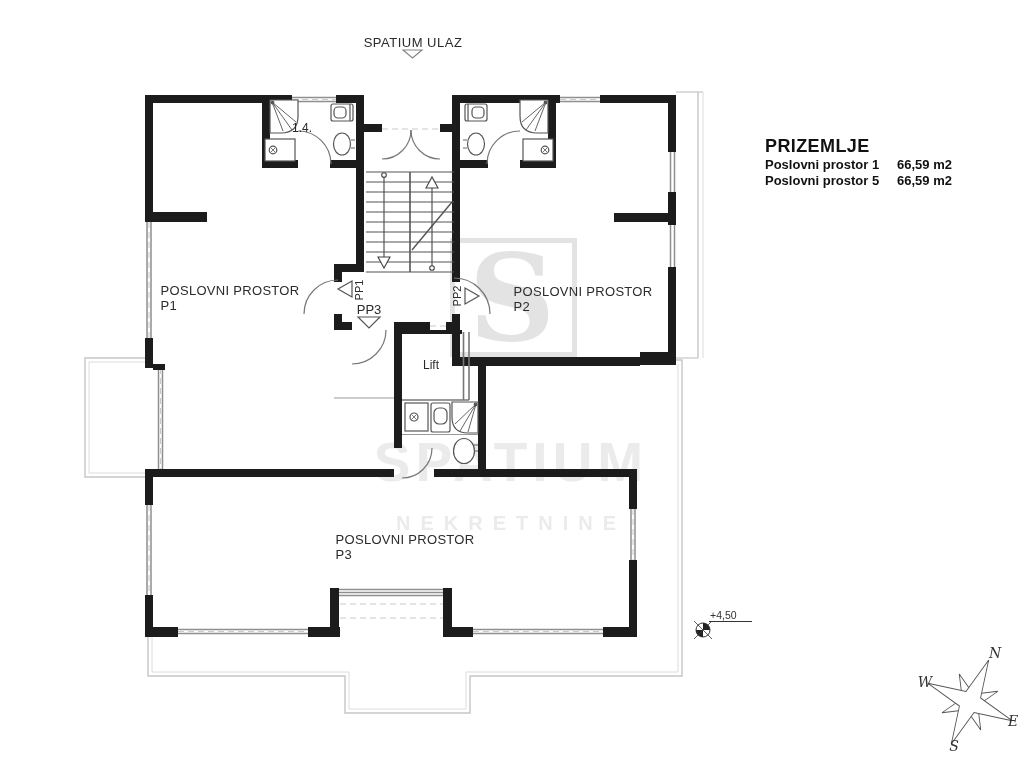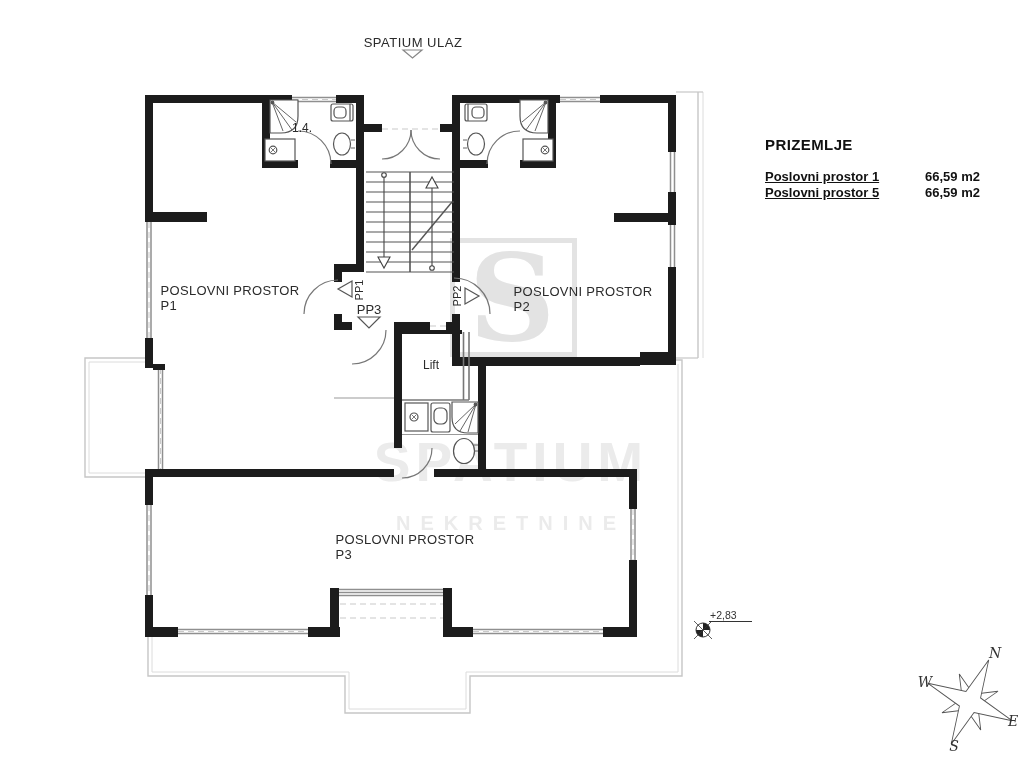--- a/index.html
+++ b/index.html
@@ -12,23 +12,23 @@
   
   svg.plan{position:absolute;top:0;left:0;z-index:2;}
   
   .lbl{position:absolute;z-index:3;color:#2b2b2b;white-space:nowrap;
        font-family:"Liberation Sans",sans-serif;}
   .ctr{transform:translate(-50%,-50%);}
   .rot{transform:translate(-50%,-50%) rotate(-90deg);}
   .room{font-size:13px;letter-spacing:.3px;line-height:15px;}
   .legend{position:absolute;left:765px;top:136px;z-index:3;color:#111;
           font-family:"Liberation Sans",sans-serif;}
-  .legend .title{font-size:15px;font-weight:bold;letter-spacing:.4px;margin-bottom:16px;}
+  .legend .title{font-size:18px;font-weight:bold;letter-spacing:.4px;margin-bottom:0;}
   .legend .row{display:flex;font-size:13px;font-weight:bold;line-height:16px;}
-  .legend .row .nm{width:160px;text-decoration:underline;}
+  .legend .row .nm{width:132px;}
   .compass-letter{position:absolute;z-index:3;font-family:"DejaVu Serif",serif;
                   font-style:italic;font-size:14px;color:#333;transform:translate(-50%,-50%);}
 </style>
 </head>
 <body>
 
 <div id="canvas">
 
   <div class="wm-square" style="left:450px;top:238px;width:117px;height:109px;"></div>
   <div class="wm wm-letter ctr" style="left:512px;top:297px;font-size:120px;color:#e3e3e3;">S</div>
@@ -261,21 +261,21 @@
     <div>POSLOVNI PROSTOR</div>
     <div>P3</div>
   </div>
 
   <div class="lbl rot" style="left:359px;top:290px;font-size:11px;">PP1</div>
   <div class="lbl rot" style="left:457px;top:296px;font-size:11px;">PP2</div>
   <div class="lbl ctr" style="left:369px;top:309px;font-size:13px;font-weight:normal;">PP3</div>
 
   <div class="lbl ctr" style="left:431px;top:365px;font-size:12px;">Lift</div>
   <div class="lbl ctr" style="left:302px;top:128px;font-size:12px;">1.4.</div>
-  <div class="lbl" style="left:710px;top:609px;font-size:10.5px;color:#333;">+2,83</div>
+  <div class="lbl" style="left:710px;top:609px;font-size:10.5px;color:#333;">+4,50</div>
 
   <div class="legend">
     <div class="title">PRIZEMLJE</div>
     <div class="row">
       <span class="nm">Poslovni prostor 1</span>
       <span>66,59 m2</span>
     </div>
     <div class="row">
       <span class="nm">Poslovni prostor 5</span>
       <span>66,59 m2</span>

